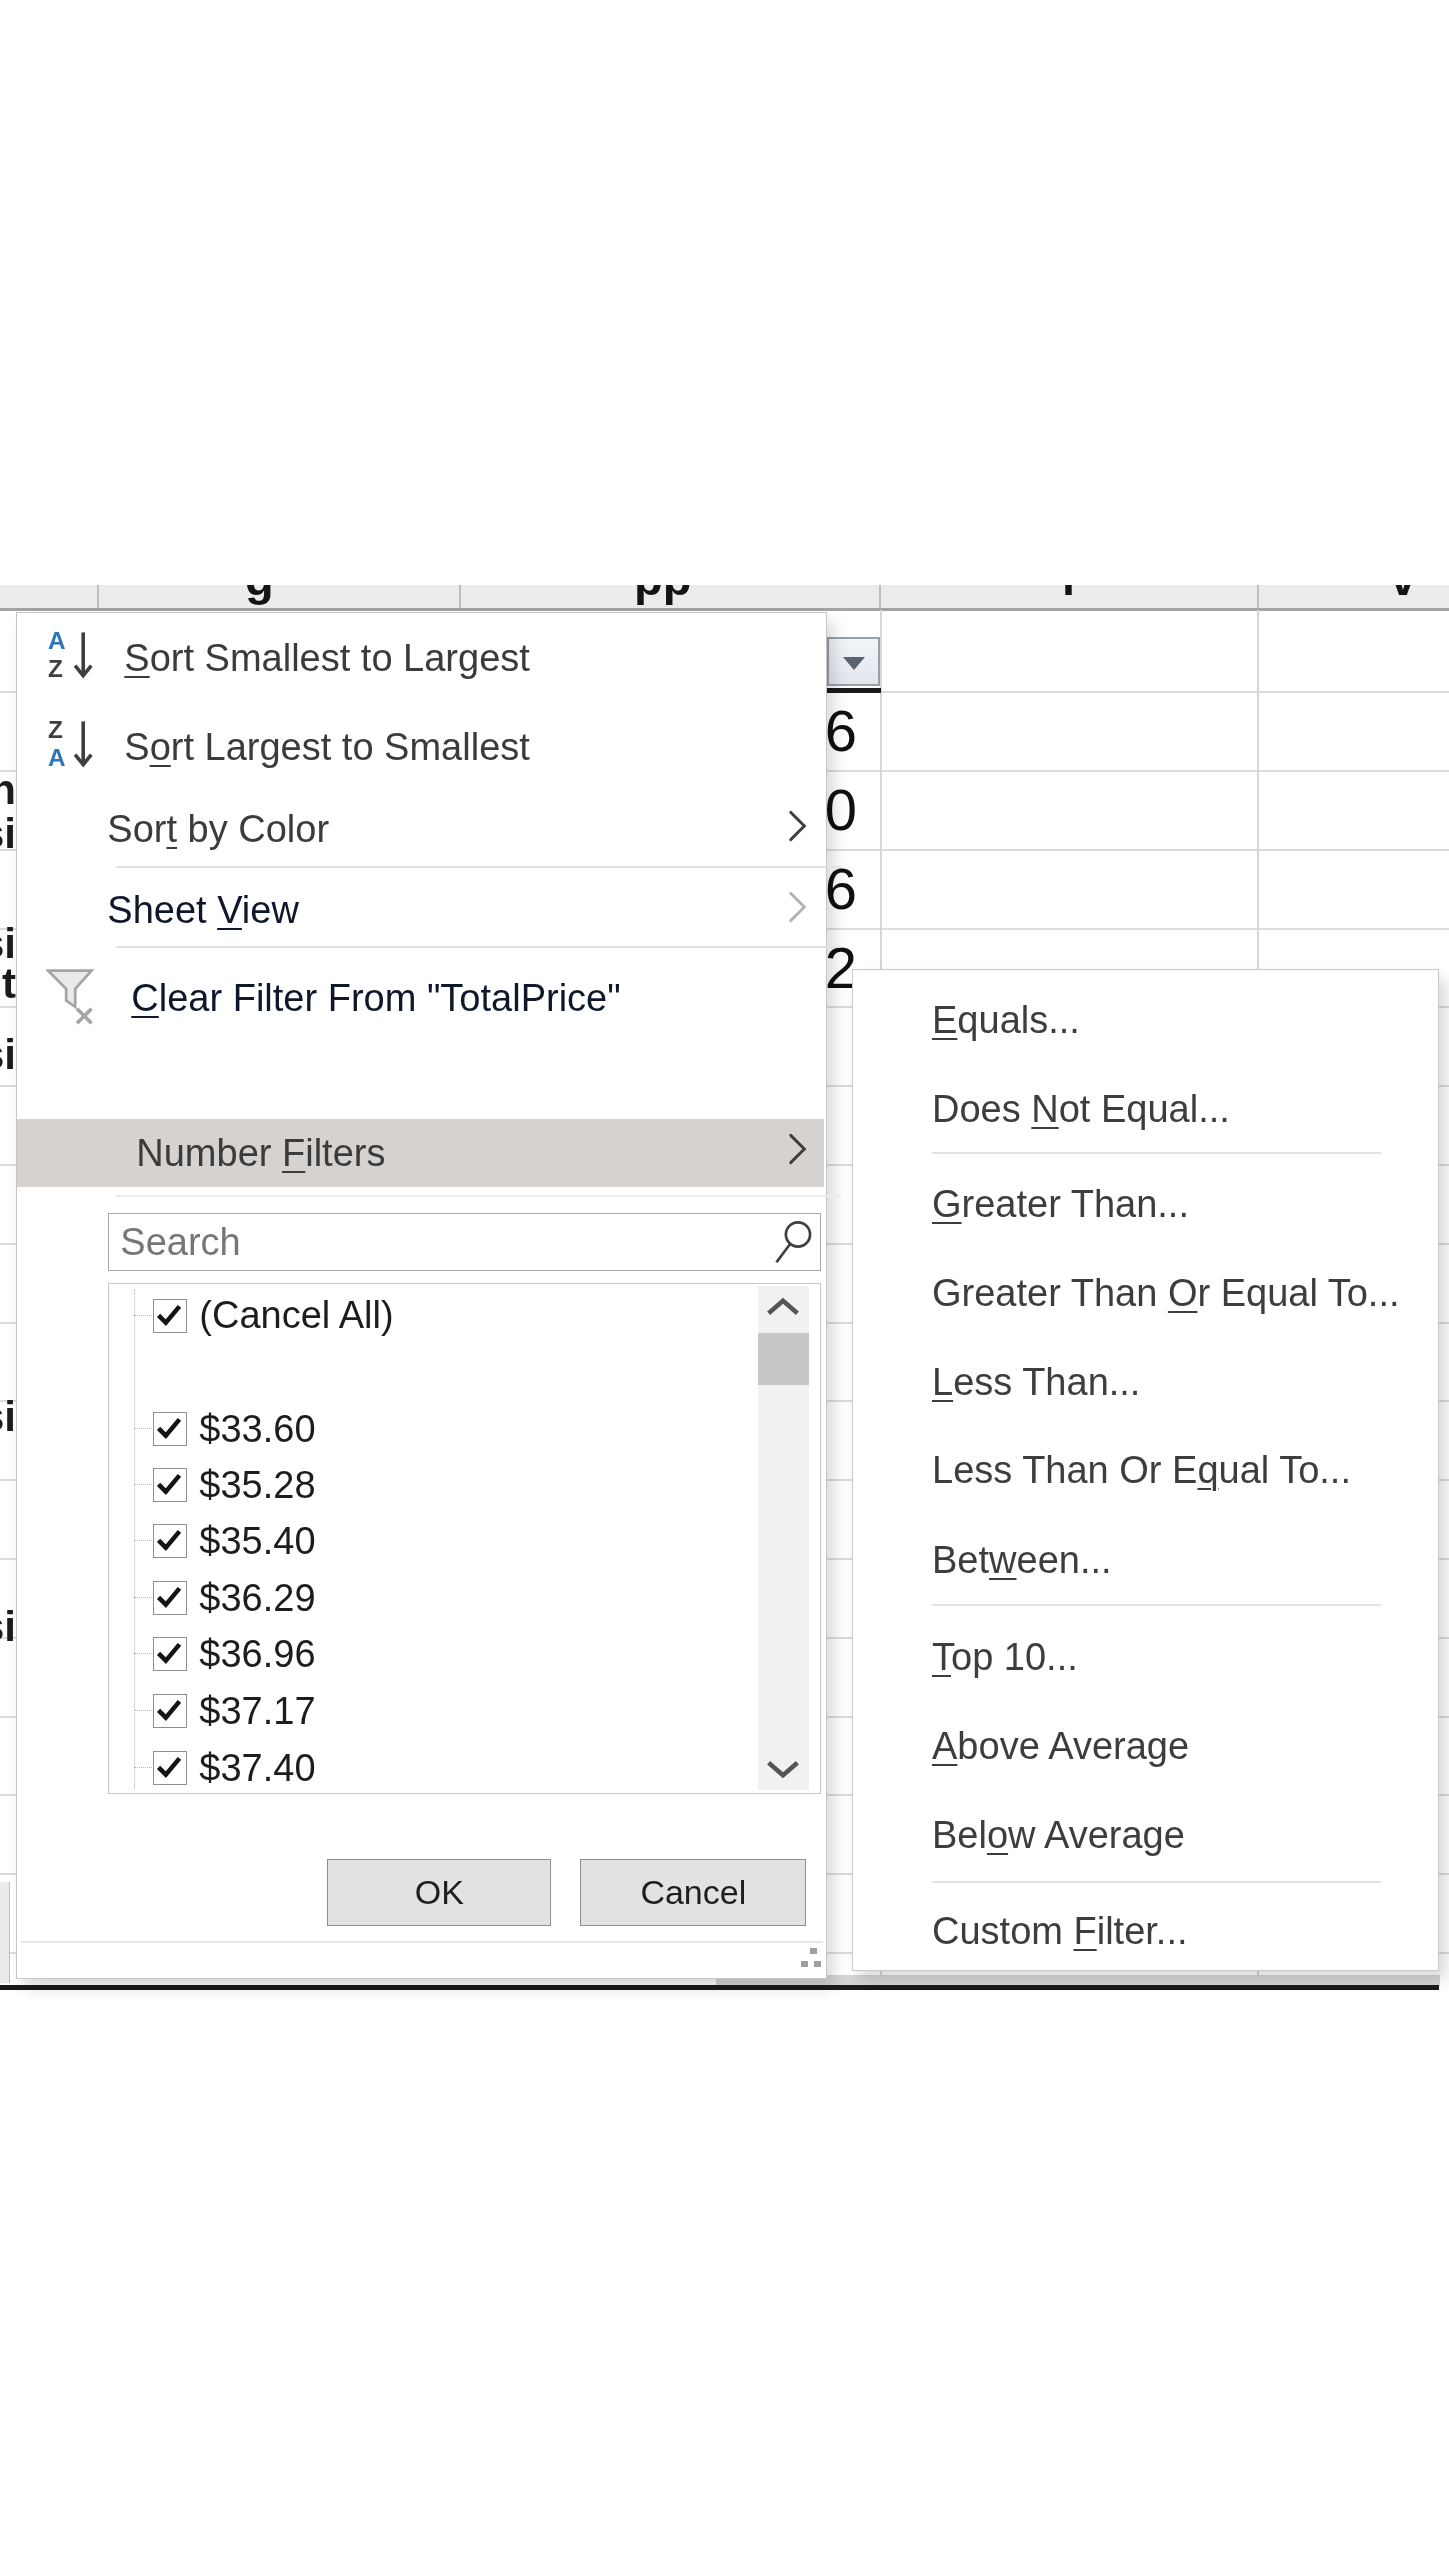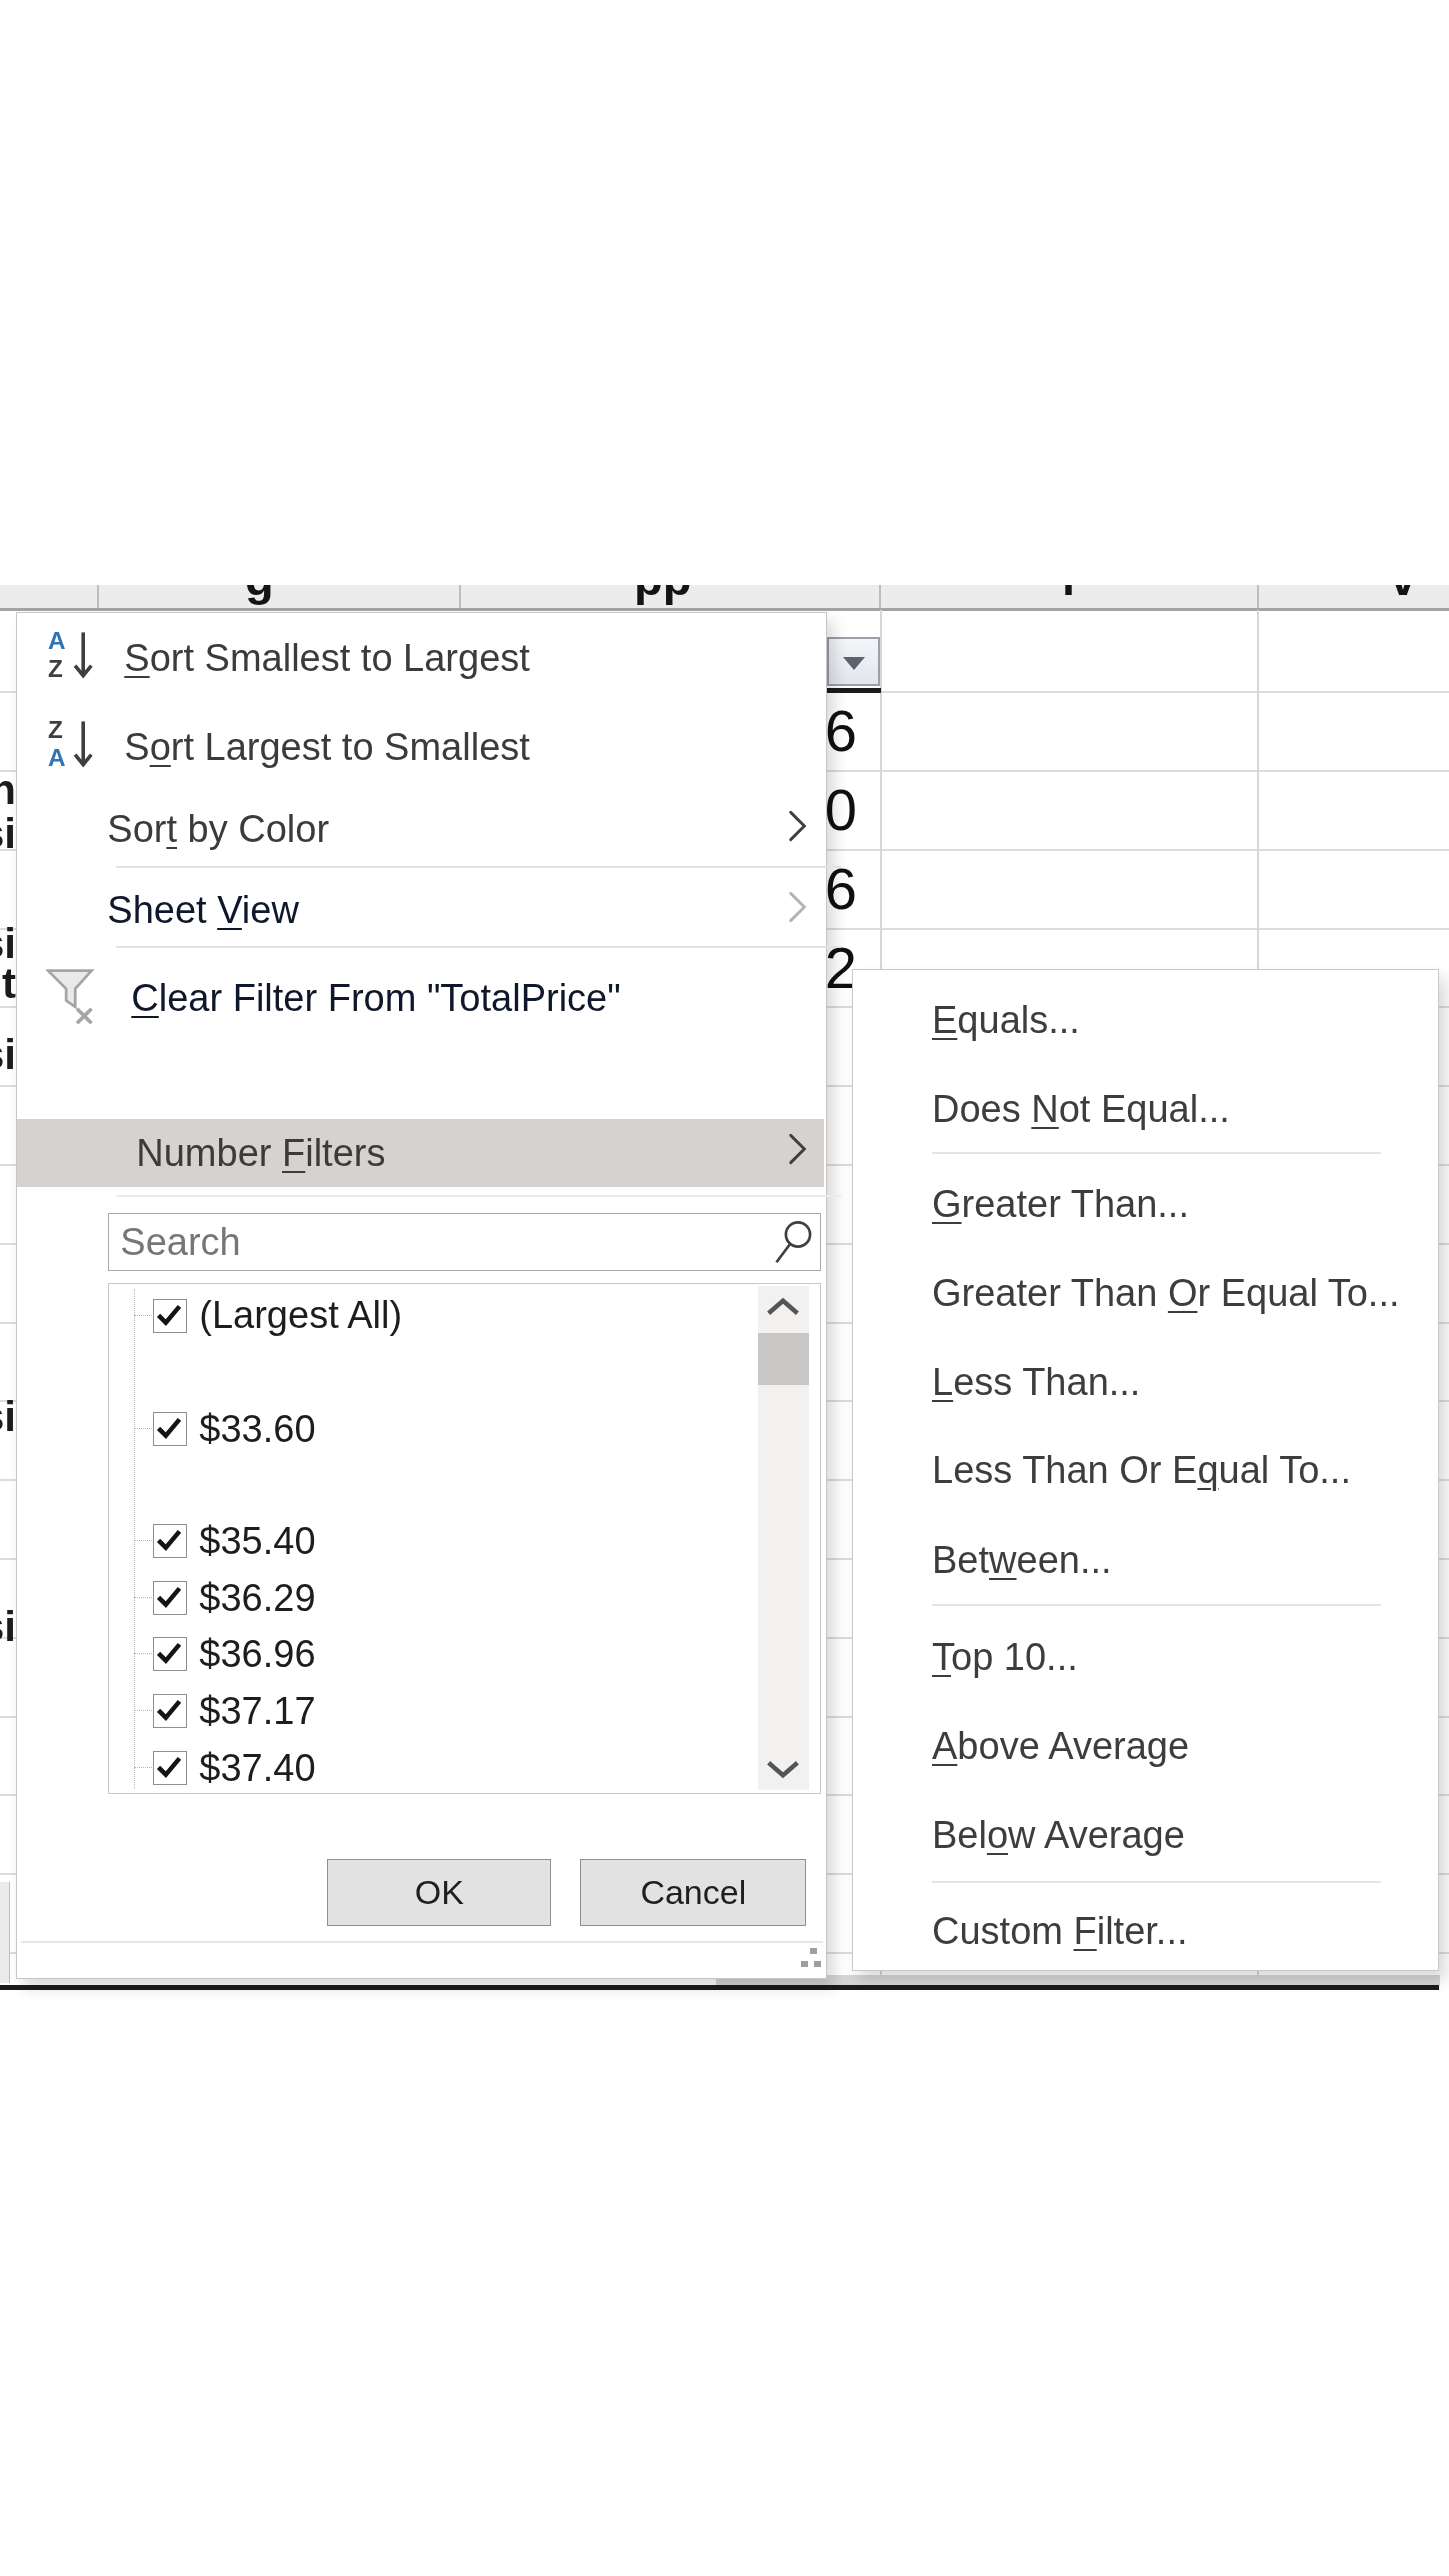--- a/index.html
+++ b/index.html
@@ -214,30 +214,39 @@
     <div id="listbox">
       <div class="treev"></div>
 
       <div class="lrow" style="top:3.6px">
         <span class="stub" style="top:27px"></span>
         <span class="cb" style="top:11px">
           <svg width="30" height="30" viewBox="0 0 33 33">
               <polyline points="5,17 13,25 28,7" stroke="#141414" stroke-width="5" fill="none"></polyline>
             </svg>
         </span>
-        <span class="lbl2">(Largest All)</span>
+        <span class="lbl2">(Cancel All)</span>
       </div>
       <div class="lrow" style="top:117px">
         <span class="stub" style="top:27px"></span>
         <span class="cb" style="top:11px">
           <svg width="30" height="30" viewBox="0 0 33 33">
               <polyline points="5,17 13,25 28,7" stroke="#141414" stroke-width="5" fill="none"></polyline>
             </svg>
         </span>
         <span class="lbl2">$33.60</span>
+      </div>
+      <div class="lrow" style="top:173px">
+        <span class="stub" style="top:27px"></span>
+        <span class="cb" style="top:11px">
+          <svg width="30" height="30" viewBox="0 0 33 33">
+              <polyline points="5,17 13,25 28,7" stroke="#141414" stroke-width="5" fill="none"></polyline>
+            </svg>
+        </span>
+        <span class="lbl2">$35.28</span>
       </div>
       <div class="lrow" style="top:229px">
         <span class="stub" style="top:27px"></span>
         <span class="cb" style="top:11px">
           <svg width="30" height="30" viewBox="0 0 33 33">
               <polyline points="5,17 13,25 28,7" stroke="#141414" stroke-width="5" fill="none"></polyline>
             </svg>
         </span>
         <span class="lbl2">$35.40</span>
       </div>

